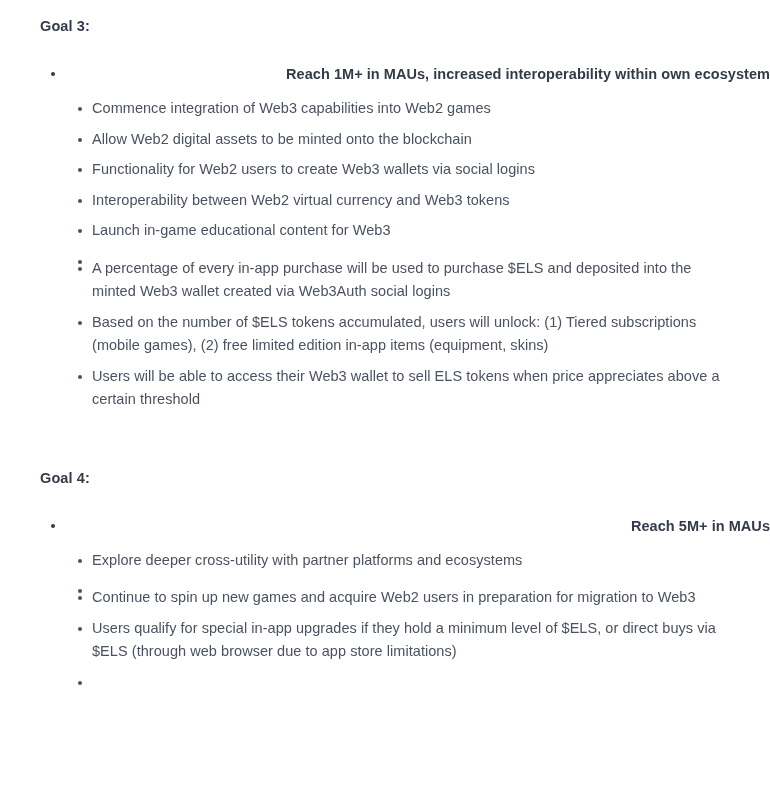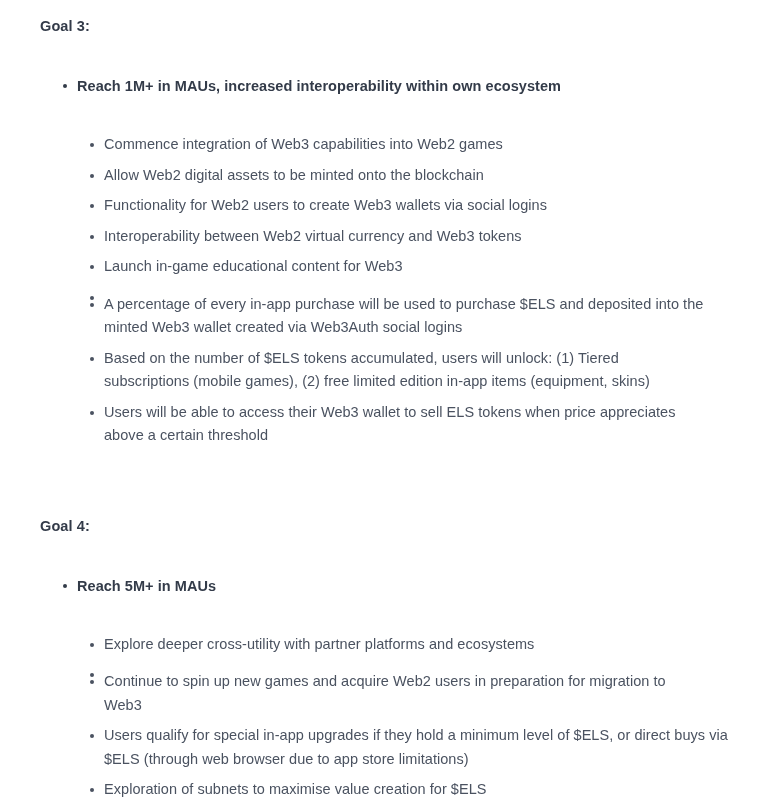--- a/index.html
+++ b/index.html
@@ -39,21 +39,22 @@
 
   
   ul.level1 {
     list-style: none;
     margin: 0;
     padding: 0;
   }
   ul.level1 > li.l1-item {
     position: relative;
     padding-left: 65px;
-    margin: 12px;
+    margin: 0;
+    text-align: right;
   }
   ul.level1 > li.l1-item > .l1-text {
     font-size: 14.5px;
     font-weight: bold;
     color: #333b49;
     line-height: 20px;
     letter-spacing: 0.05px;
   }
   ul.level1 > li.l1-item > .bullet1 {
     position: absolute;
@@ -61,21 +62,21 @@
     top: 8px;
     width: 4px;
     height: 4px;
     border-radius: 50%;
     background: #333b49;
   }
 
   
   ul.level2 {
     list-style: none;
-    margin: 12px;
+    margin: 0;
     padding: 0;
   }
   ul.level2 > li.l2-item {
     position: relative;
     padding-left: 92px;
     padding-right: 45px;
     margin: 0;
   }
   ul.level2 > li.l2-item > .l2-text {
     display: block;
@@ -202,18 +203,17 @@
         <span class="l2-text">Continue to spin up new games and acquire Web2 users in preparation for migration to Web3</span>
       </li>
       <div class="sp-l2-gap"></div>
       <li class="l2-item" style="padding-right:28px;">
         <span class="bullet2"></span>
         <span class="l2-text">Users qualify for special in-app upgrades if they hold a minimum level of $ELS, or direct buys via $ELS (through web browser due to app store limitations)</span>
       </li>
       <div class="sp-l2-gap"></div>
       <li class="l2-item">
         <span class="bullet2"></span>
-        <span class="l2-text">Exploration of subnets to maximise value creation for $ELS</span>
       </li>
     </ul>
   </div>
 
 </div>
 
 </body></html>

